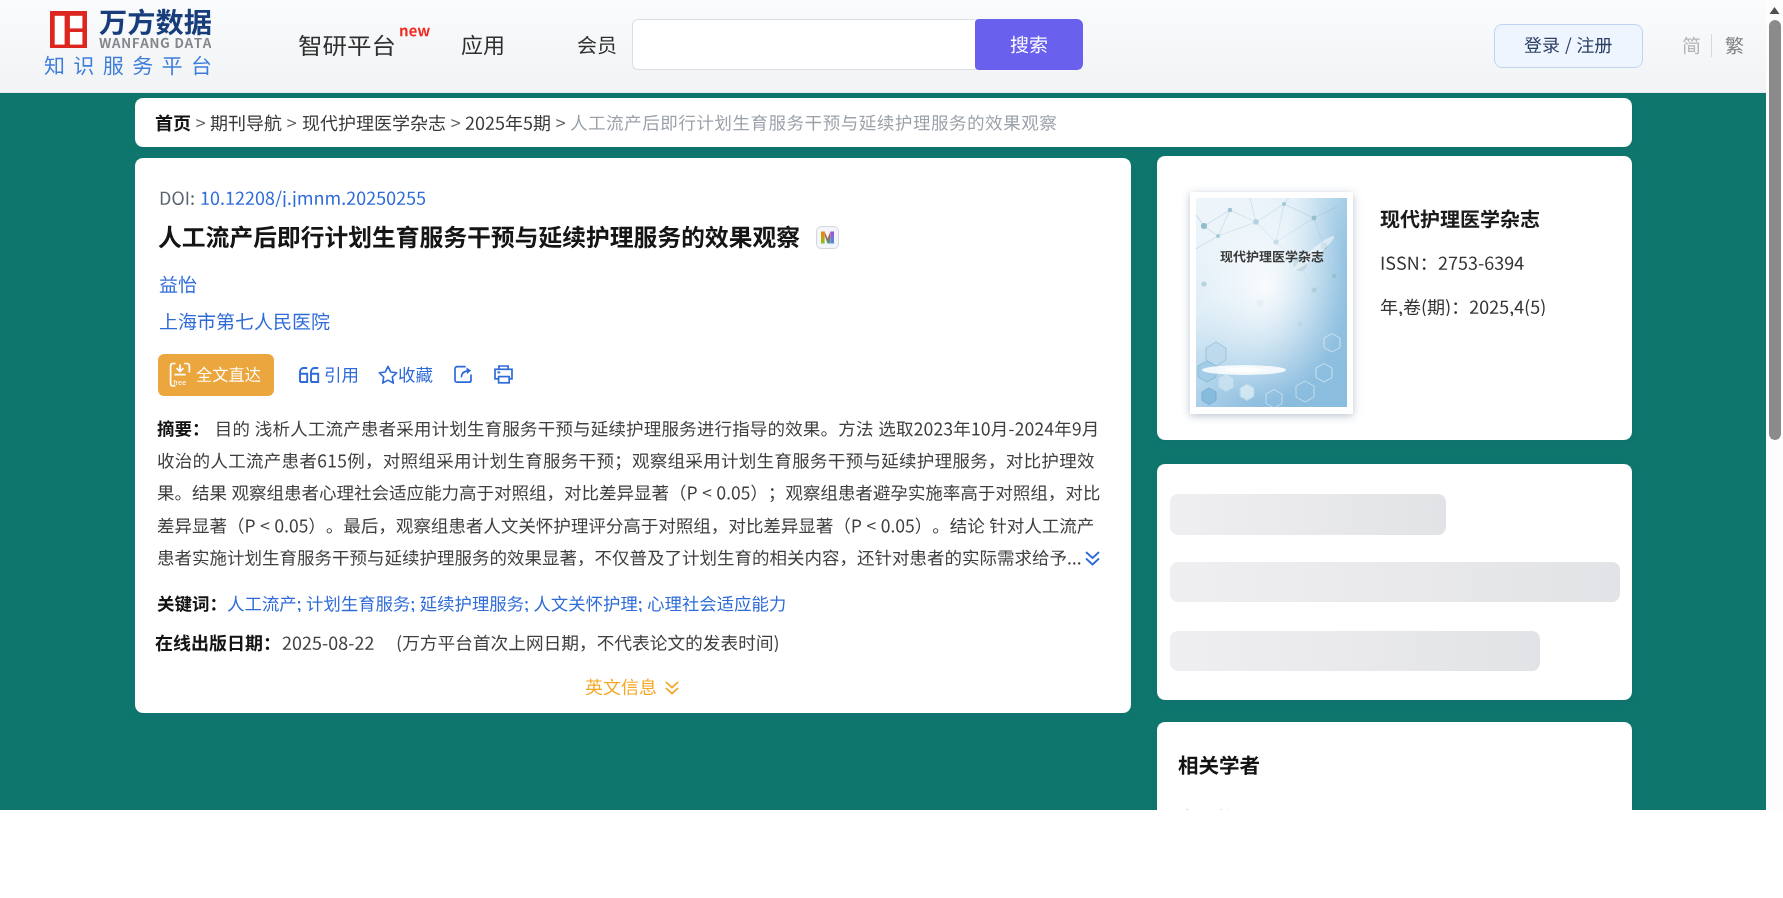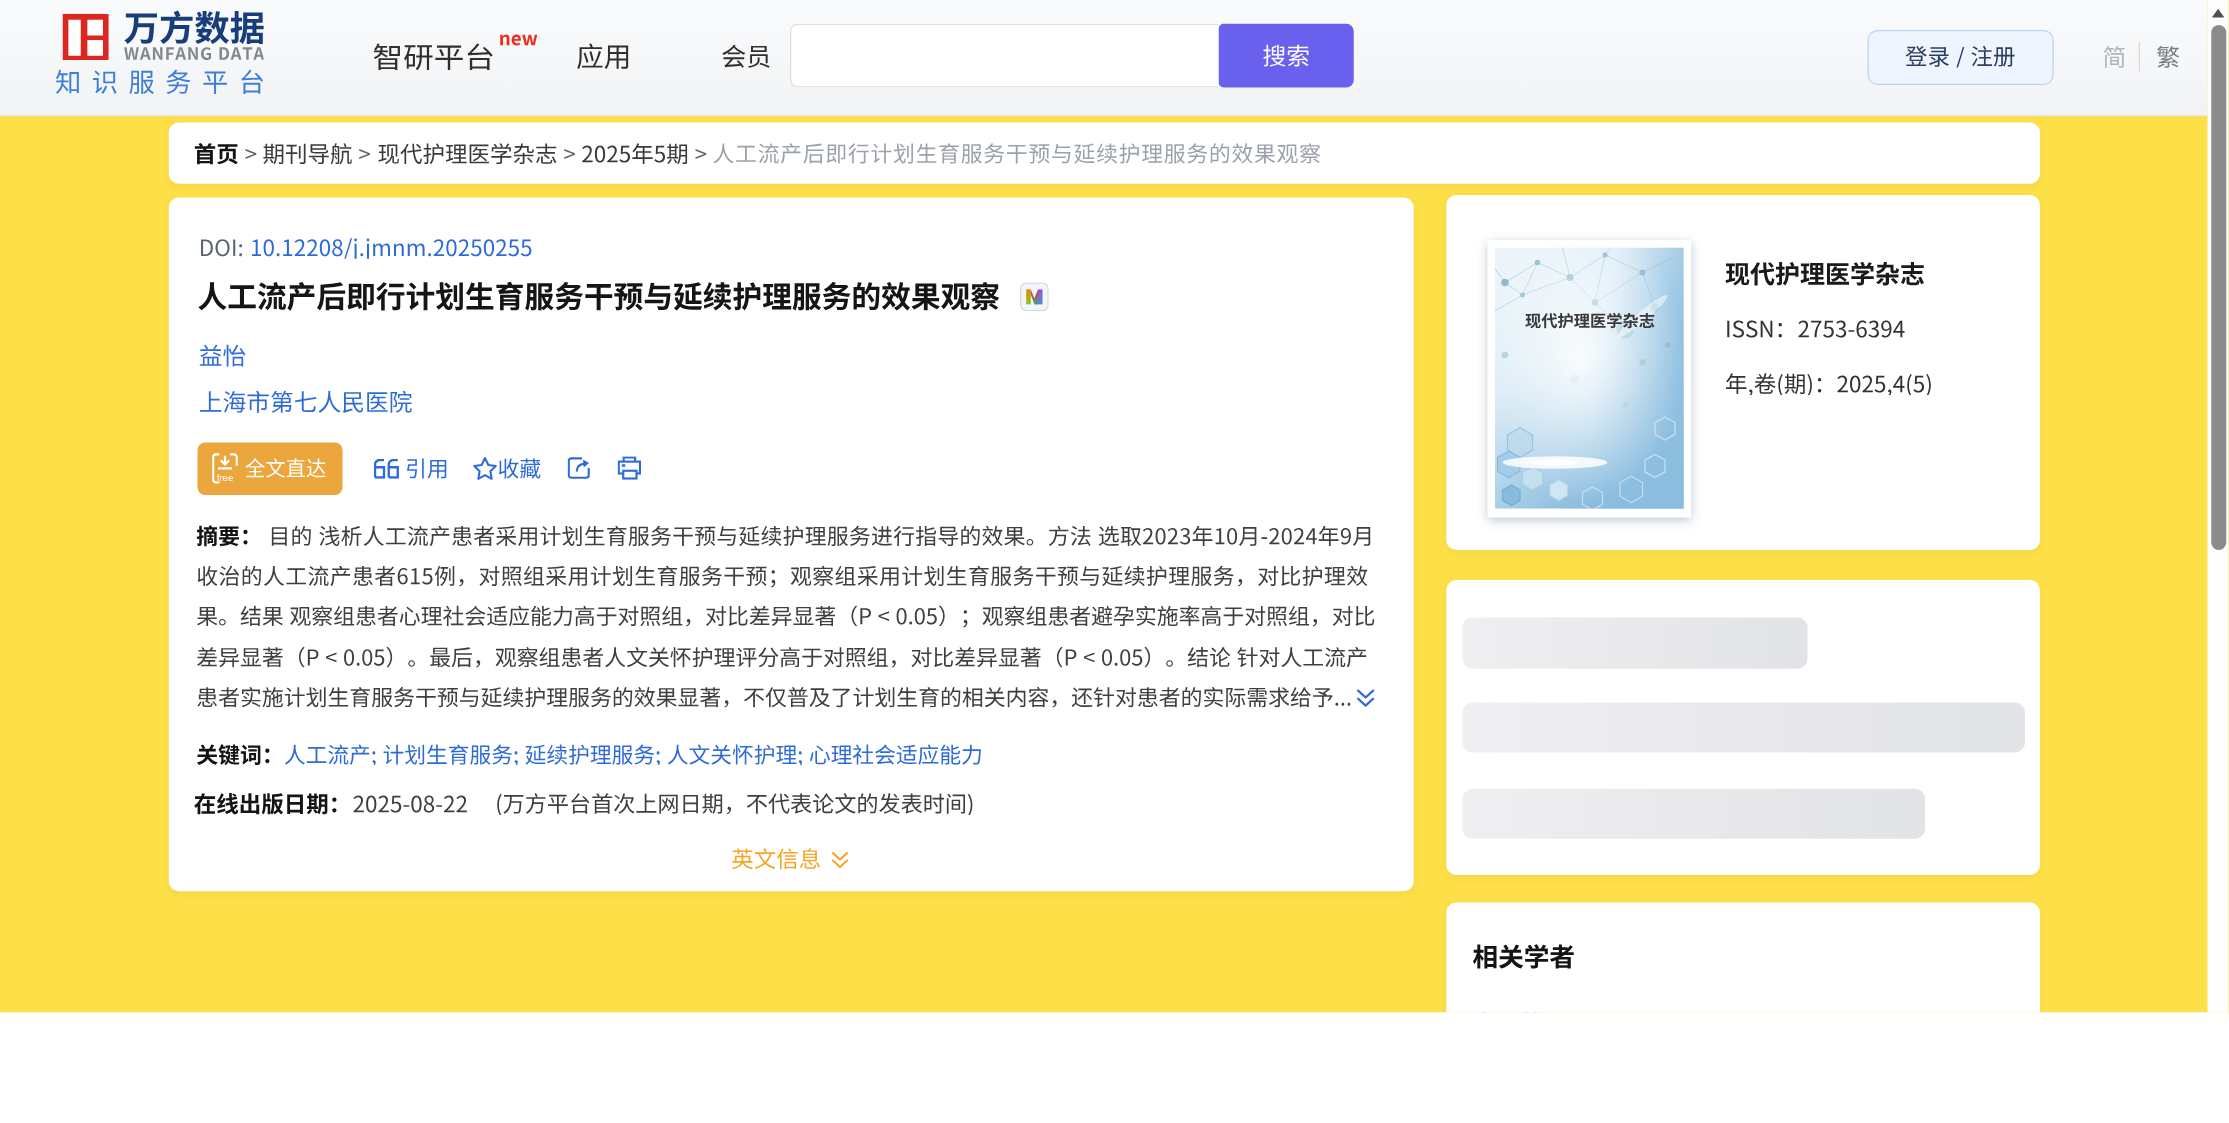--- a/index.html
+++ b/index.html
@@ -1,15 +1,15 @@
 <!DOCTYPE html>
 <html><head><meta charset="utf-8"><title>p</title><style>
 html,body{margin:0;padding:0}
 body{font-family:"Liberation Sans",sans-serif}
-.page{position:relative;width:1783px;height:810px;background:#fde047;overflow:hidden}
+.page{position:relative;width:1783px;height:810px;background:#0f766e;overflow:hidden}
 .hdr{position:absolute;left:0;top:0;width:1766px;height:92px;background:linear-gradient(#fafbfc,#f2f3f5);border-bottom:1px solid #e6e8eb}
 .abs{position:absolute;box-sizing:border-box}
 .card{background:#fff;border-radius:8px;box-shadow:0 2px 6px rgba(30,50,90,.05)}
 .bar{border-radius:8px;background:linear-gradient(90deg,#efeff1,#e2e3e6)}
 svg.t{position:absolute;display:block}
 </style></head><body>
 <div class="page">
 <div class="hdr"></div>
 <svg width="0" height="0" style="position:absolute">
       <defs>

